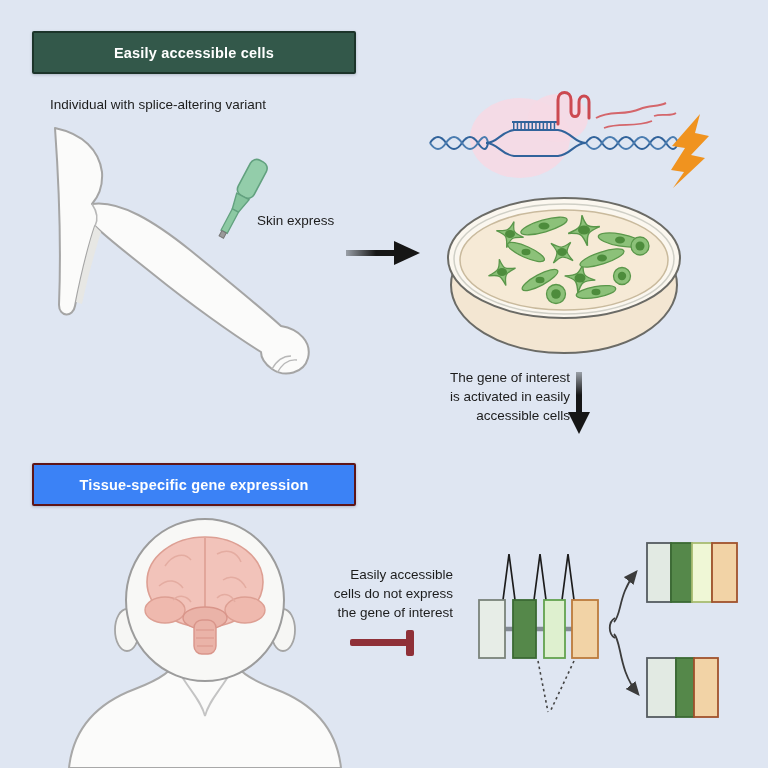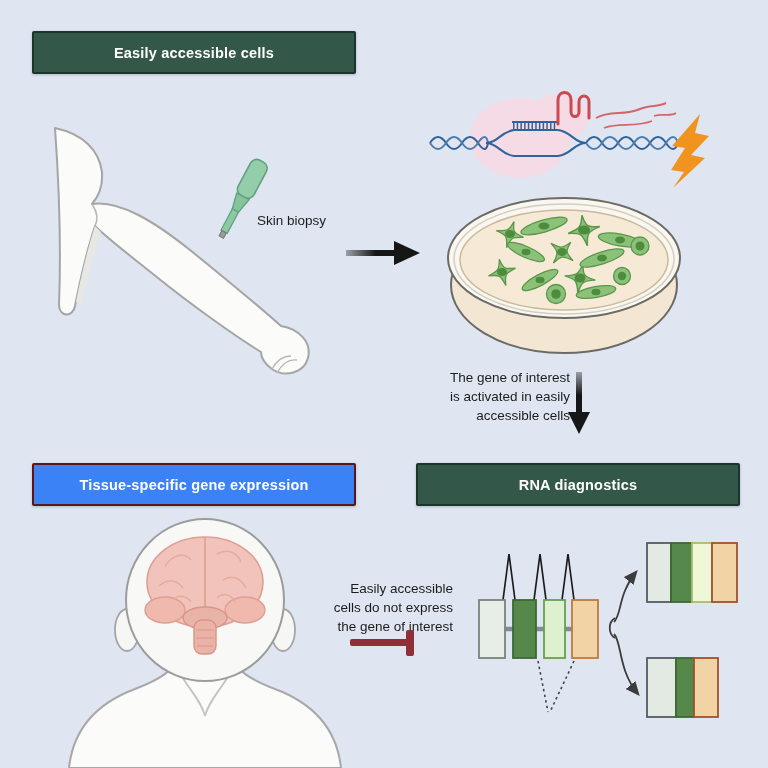--- a/index.html
+++ b/index.html
@@ -30,32 +30,30 @@
 <body>
 
 <div class="figure">
 
   <div class="hdr green hdr-tl">
     <span>Easily accessible cells</span>
   </div>
   <div class="hdr red hdr-bl">
     <span>Tissue-specific gene expression</span>
   </div>
-  <div class="hdr green hdr-br">
-    <span>RNA diagnostics</span>
-  </div>
-
-
-  <div class="lbl" style="left:257px;top:211px;">Skin biopsy</div>
+
+  <div class="lbl" style="left:50px;top:95px;">Individual with splice-altering variant</div>
+
+  <div class="lbl" style="left:257px;top:211px;">Skin express</div>
 
   <div class="lbl center" style="left:425px;top:368px;width:145px;">The gene of interest
 is activated in easily
 accessible cells</div>
 
-  <div class="lbl center" style="left:315px;top:579px;width:138px;">Easily accessible
+  <div class="lbl center" style="left:315px;top:565px;width:138px;">Easily accessible
 cells do not express
 the gene of interest</div>
 
   <svg class="abs" style="left:25px;top:126px;" width="300" height="268" viewBox="0 0 300 268">
     <path d="M 30,2
              C 58,8 74,24 77,46
              C 78,60 74,70 67,78
              C 95,74 130,96 165,124
              C 202,154 236,182 256,200
              C 274,203 287,216 283,232

